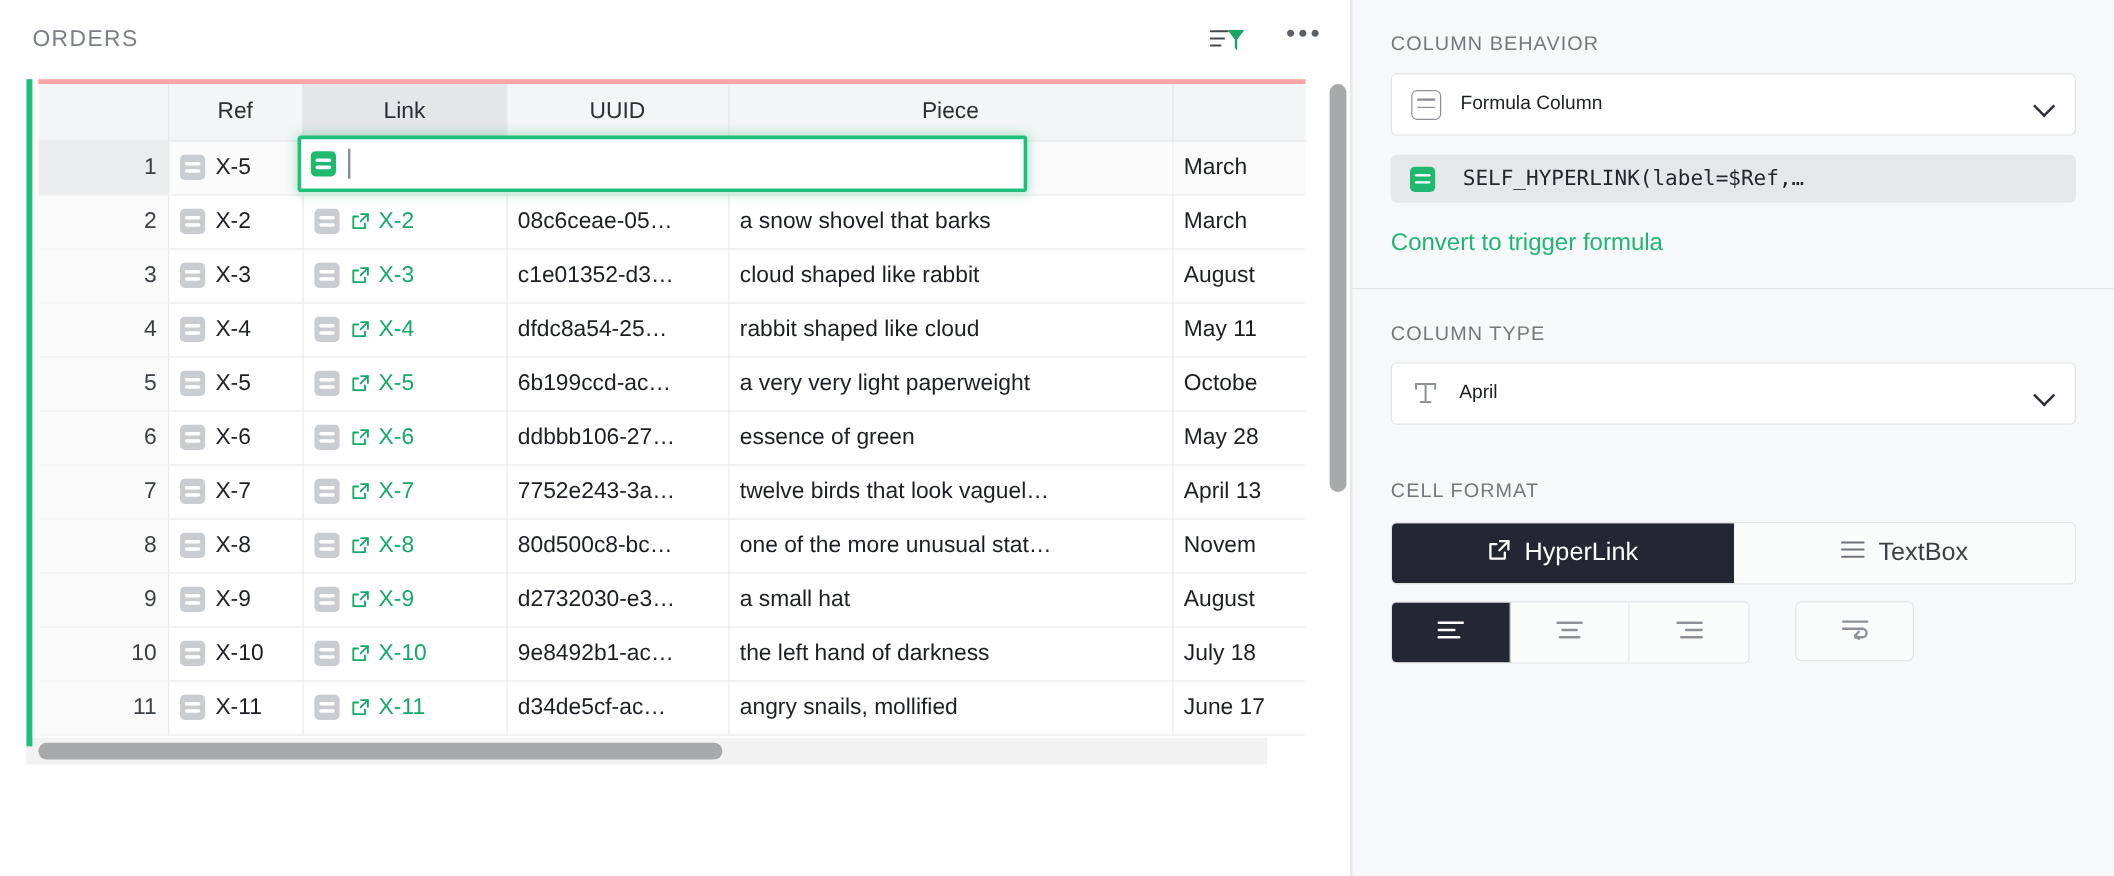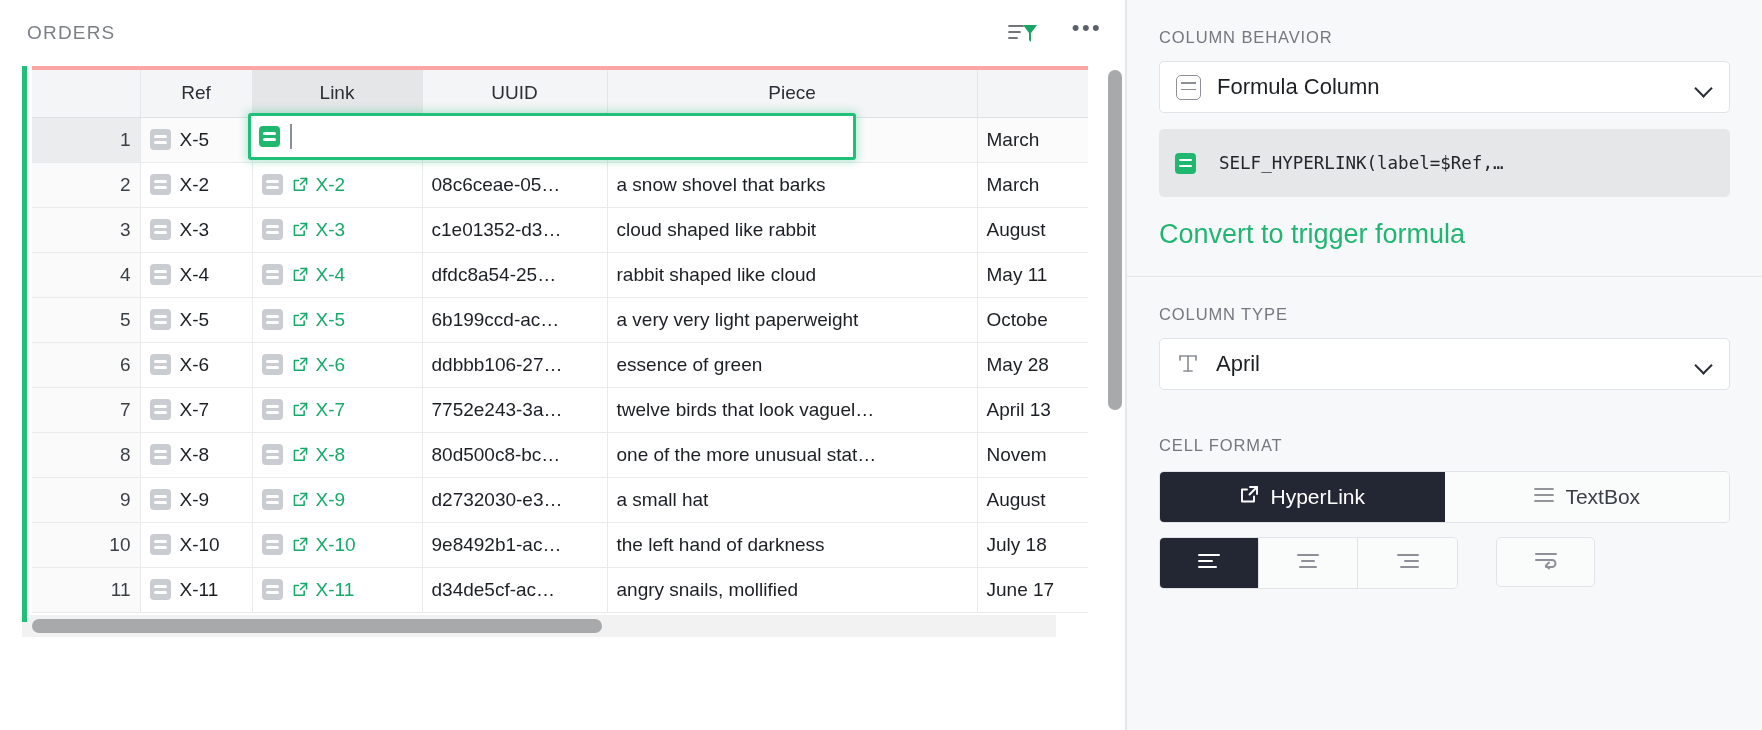--- a/index.html
+++ b/index.html
@@ -268,21 +268,21 @@
     height: 52px;
     background: #ffffff;
     border: 1px solid #e1e3e6;
     border-radius: 5px;
     display: flex;
     align-items: center;
     padding: 0 16px;
     cursor: pointer;
   }
   .select-box .label {
-    font-size: 22px;
+    font-size: 16px;
     color: #1c2024;
     margin-left: 16px;
     flex: 1;
   }
   .chev {
     width: 18px; height: 11px;
     position: relative;
     flex: 0 0 18px;
   }
   .chev::before {
@@ -313,39 +313,39 @@
 
   .icon-T {
     width: 24px; height: 24px;
     position: relative;
     flex: 0 0 24px;
     color: #8d9197;
   }
 
   #formula-chip {
     margin-top: 16px;
-    height: 68px;
+    height: 40px;
     background: #e5e7e9;
     border-radius: 5px;
     display: flex;
     align-items: center;
     padding: 0 16px;
     cursor: pointer;
   }
   #formula-chip .code {
     font-family: "DejaVu Sans Mono", monospace;
     font-size: 17.5px;
     color: #23272c;
     margin-left: 14px;
     white-space: nowrap;
     overflow: hidden;
   }
   #convert-link {
     margin-top: 22px;
-    font-size: 27px;
+    font-size: 20px;
     color: #21b573;
     cursor: pointer;
   }
 
   #cell-format-label { margin-top: 46px; }
 
   #format-toggle {
     margin-top: 16px;
     height: 52px;
     display: flex;

